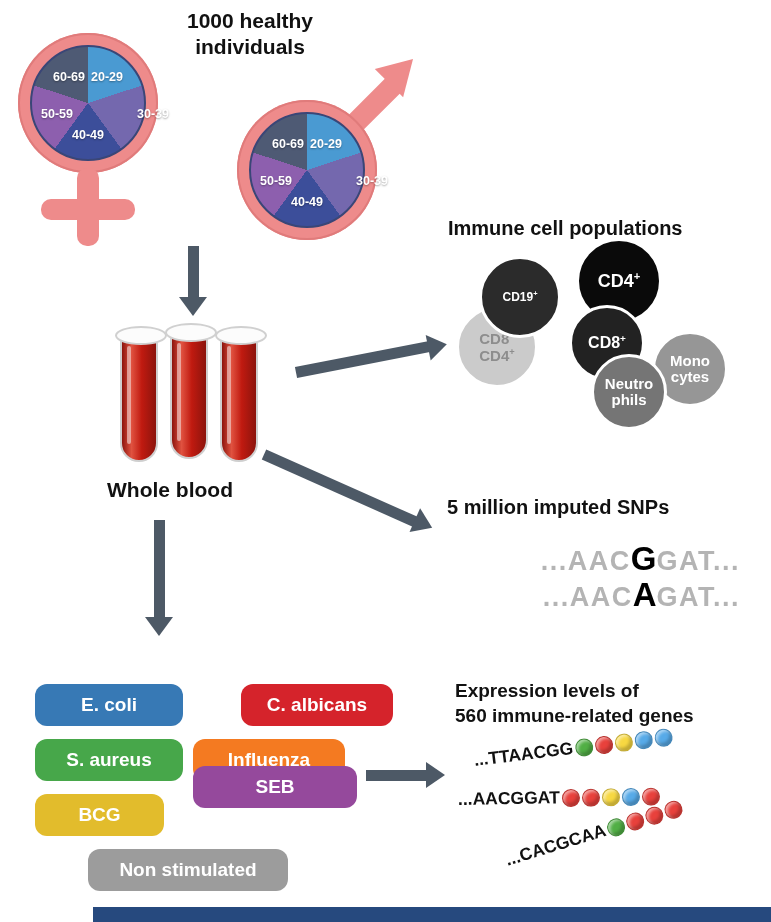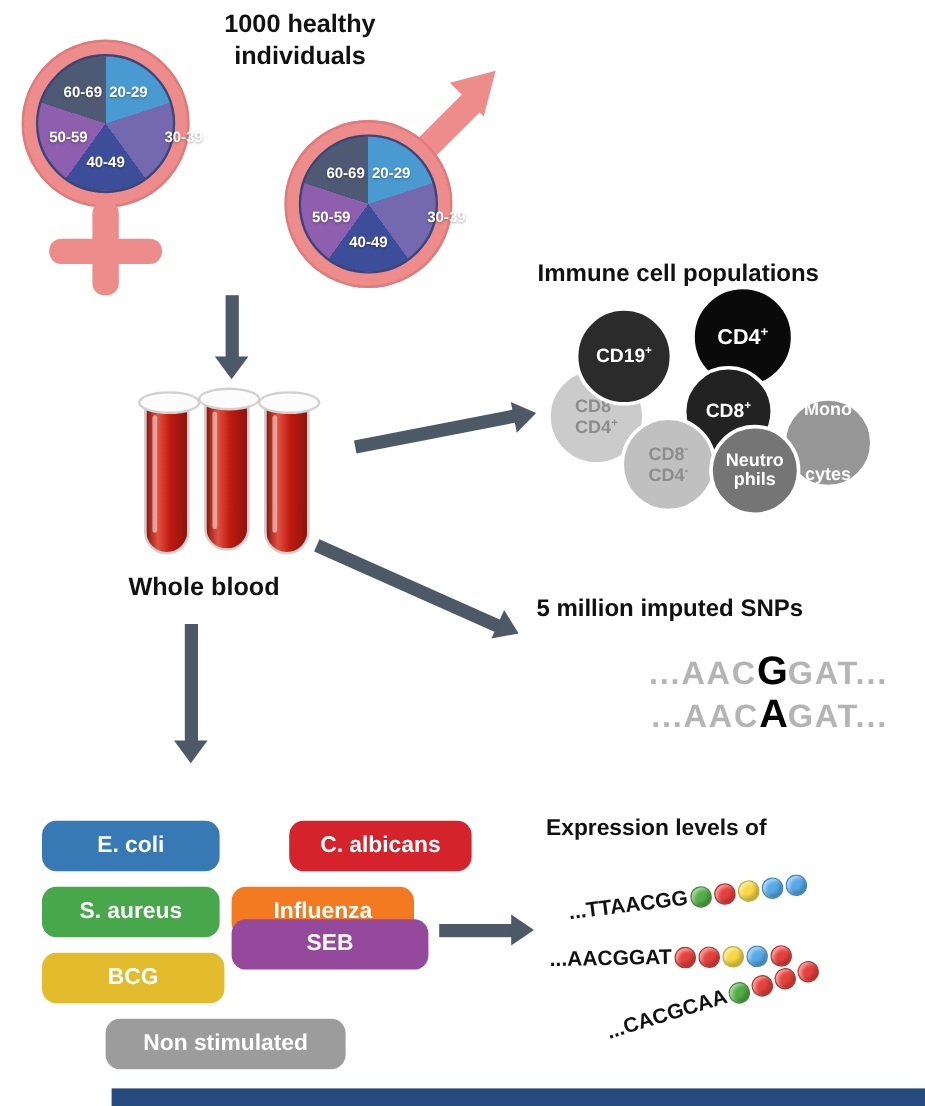--- a/index.html
+++ b/index.html
@@ -60,21 +60,21 @@
   .sec-title { position:absolute; text-align:left; font-weight:bold; font-size:20px; color:#111; line-height:25px; }
   .cells-title { left:448px; top:216px; width:290px; }
   .snps-title { left:447px; top:495px; width:290px; }
   .expr-title { left:455px; top:678px; width:310px; font-size:19px; }
 
   
   .cell { position:absolute; border-radius:50%; border:3px solid #fff; color:#fff; font-weight:bold;
     display:flex; flex-direction:column; align-items:center; justify-content:center;
     text-align:center; line-height:1.1; }
   .cell sup { font-size:0.62em; }
-  .c1 { left:479px; top:256px; width:82px; height:82px; font-size:16px; }
+  .c1 { left:479px; top:256px; width:82px; height:82px; font-size:12px; }
   .c2 { left:576px; top:238px; width:86px; height:86px; font-size:18px; }
   .c3 { left:633px; top:286px; width:72px; height:72px; font-size:16px; }
   .c4 { left:569px; top:305px; width:76px; height:76px; font-size:16px; }
   .c5 { left:456px; top:306px; width:82px; height:82px; font-size:15px; color:#8d8d8d; }
   .c6 { left:652px; top:331px; width:76px; height:76px; font-size:15px; }
   .c7 { left:517px; top:347px; width:80px; height:80px; font-size:15px; color:#8d8d8d; }
   .c8 { left:591px; top:354px; width:76px; height:76px; font-size:15px; }
 
   
   .snp-seq { position:absolute; left:440px; width:300px; text-align:right; font-weight:bold;
@@ -82,21 +82,21 @@
   .snp-seq .var { color:#000; font-size:33px; letter-spacing:0; }
   .s1 { top:540px; } .s2 { top:576px; }
 
   
   .pill { position:absolute; height:42px; border-radius:12px; color:#fff; font-weight:bold;
     font-size:19px; display:flex; align-items:center; justify-content:center; }
   .p1 { left:35px; top:684px; width:148px; }
   .p2 { left:193px; top:684px; width:152px;margin-left:48px; }
   .p3 { left:35px; top:739px; width:148px; }
   .p4 { left:193px; top:739px; width:152px; }
-  .p5 { left:35px; top:794px; width:152px; }
+  .p5 { left:35px; top:794px; width:129px; }
   .p6 { left:193px; top:766px; width:164px; }
   .p7 { left:88px; top:849px; width:200px; }
 
   
   .gene-seq { position:absolute; display:flex; align-items:center; font-weight:bold;
     font-size:17.5px; color:#111; white-space:nowrap; }
   .bead { width:18px; height:18px; border-radius:50%; margin-left:2px; flex:0 0 auto;
     border:1px solid rgba(0,0,0,0.2);
     box-shadow: inset -2px -3px 3px rgba(0,0,0,0.22), inset 2px 2px 3px rgba(255,255,255,0.5); }
   .gene-seq .bead:first-of-type { margin-left:6px; }
@@ -162,30 +162,26 @@
   <div class="cell c5" style="background: rgb(203, 203, 203);">
     <div><span>CD8</span><sup>+</sup></div>
     <div><span>CD4</span><sup>+</sup></div>
   </div>
   <div class="cell c1" style="background: rgb(43, 43, 43);">
     <div><span>CD19</span><sup>+</sup></div>
   </div>
   <div class="cell c2" style="background: rgb(10, 10, 10);">
     <div><span>CD4</span><sup>+</sup></div>
   </div>
-  <div class="cell c6" style="background: rgb(150, 150, 150); justify-content: space-between;">
+  <div class="cell c6" style="background: rgb(150, 150, 150);">
     <div><span>Mono</span></div>
     <div><span>cytes</span></div>
   </div>
   <div class="cell c4" style="background: rgb(34, 34, 34);">
     <div><span>CD8</span><sup>+</sup></div>
-  </div>
-  <div class="cell c7" style="background: rgb(192, 192, 192);">
-    <div><span>CD8</span><sup>-</sup></div>
-    <div><span>CD4</span><sup>-</sup></div>
   </div>
   <div class="cell c8" style="background: rgb(117, 117, 117);">
     <div><span>Neutro</span></div>
     <div><span>phils</span></div>
   </div>
 
   <div class="sec-title snps-title">5 million imputed SNPs</div>
   <div class="snp-seq s1"><span>...AAC</span><span class="var">G</span><span>GAT...</span></div>
   <div class="snp-seq s2"><span>...AAC</span><span class="var">A</span><span>GAT...</span></div>
 
@@ -195,20 +191,21 @@
   <div class="pill p4" style="background: rgb(244, 122, 33);">Influenza</div>
   <div class="pill p5" style="background: rgb(226, 188, 44);">BCG</div>
   <div class="pill p6" style="background: rgb(149, 73, 156);">SEB</div>
   <div class="pill p7" style="background: rgb(156, 156, 156);">Non stimulated</div>
 
   <div class="shaft a5s"></div>
   <div class="ahead a5h"></div>
 
   <div class="sec-title expr-title">
     <div>Expression levels of</div>
+    <div>560 immune-related genes</div>
   </div>
 
   <div class="gene-seq g1">
     <span>...TTAACGG</span>
     <span class="bead" style="background: rgb(81, 175, 69);"></span>
     <span class="bead" style="background: rgb(232, 65, 60);"></span>
     <span class="bead" style="background: rgb(247, 216, 66);"></span>
     <span class="bead" style="background: rgb(87, 170, 232);"></span>
     <span class="bead" style="background: rgb(87, 170, 232);"></span>
   </div>

